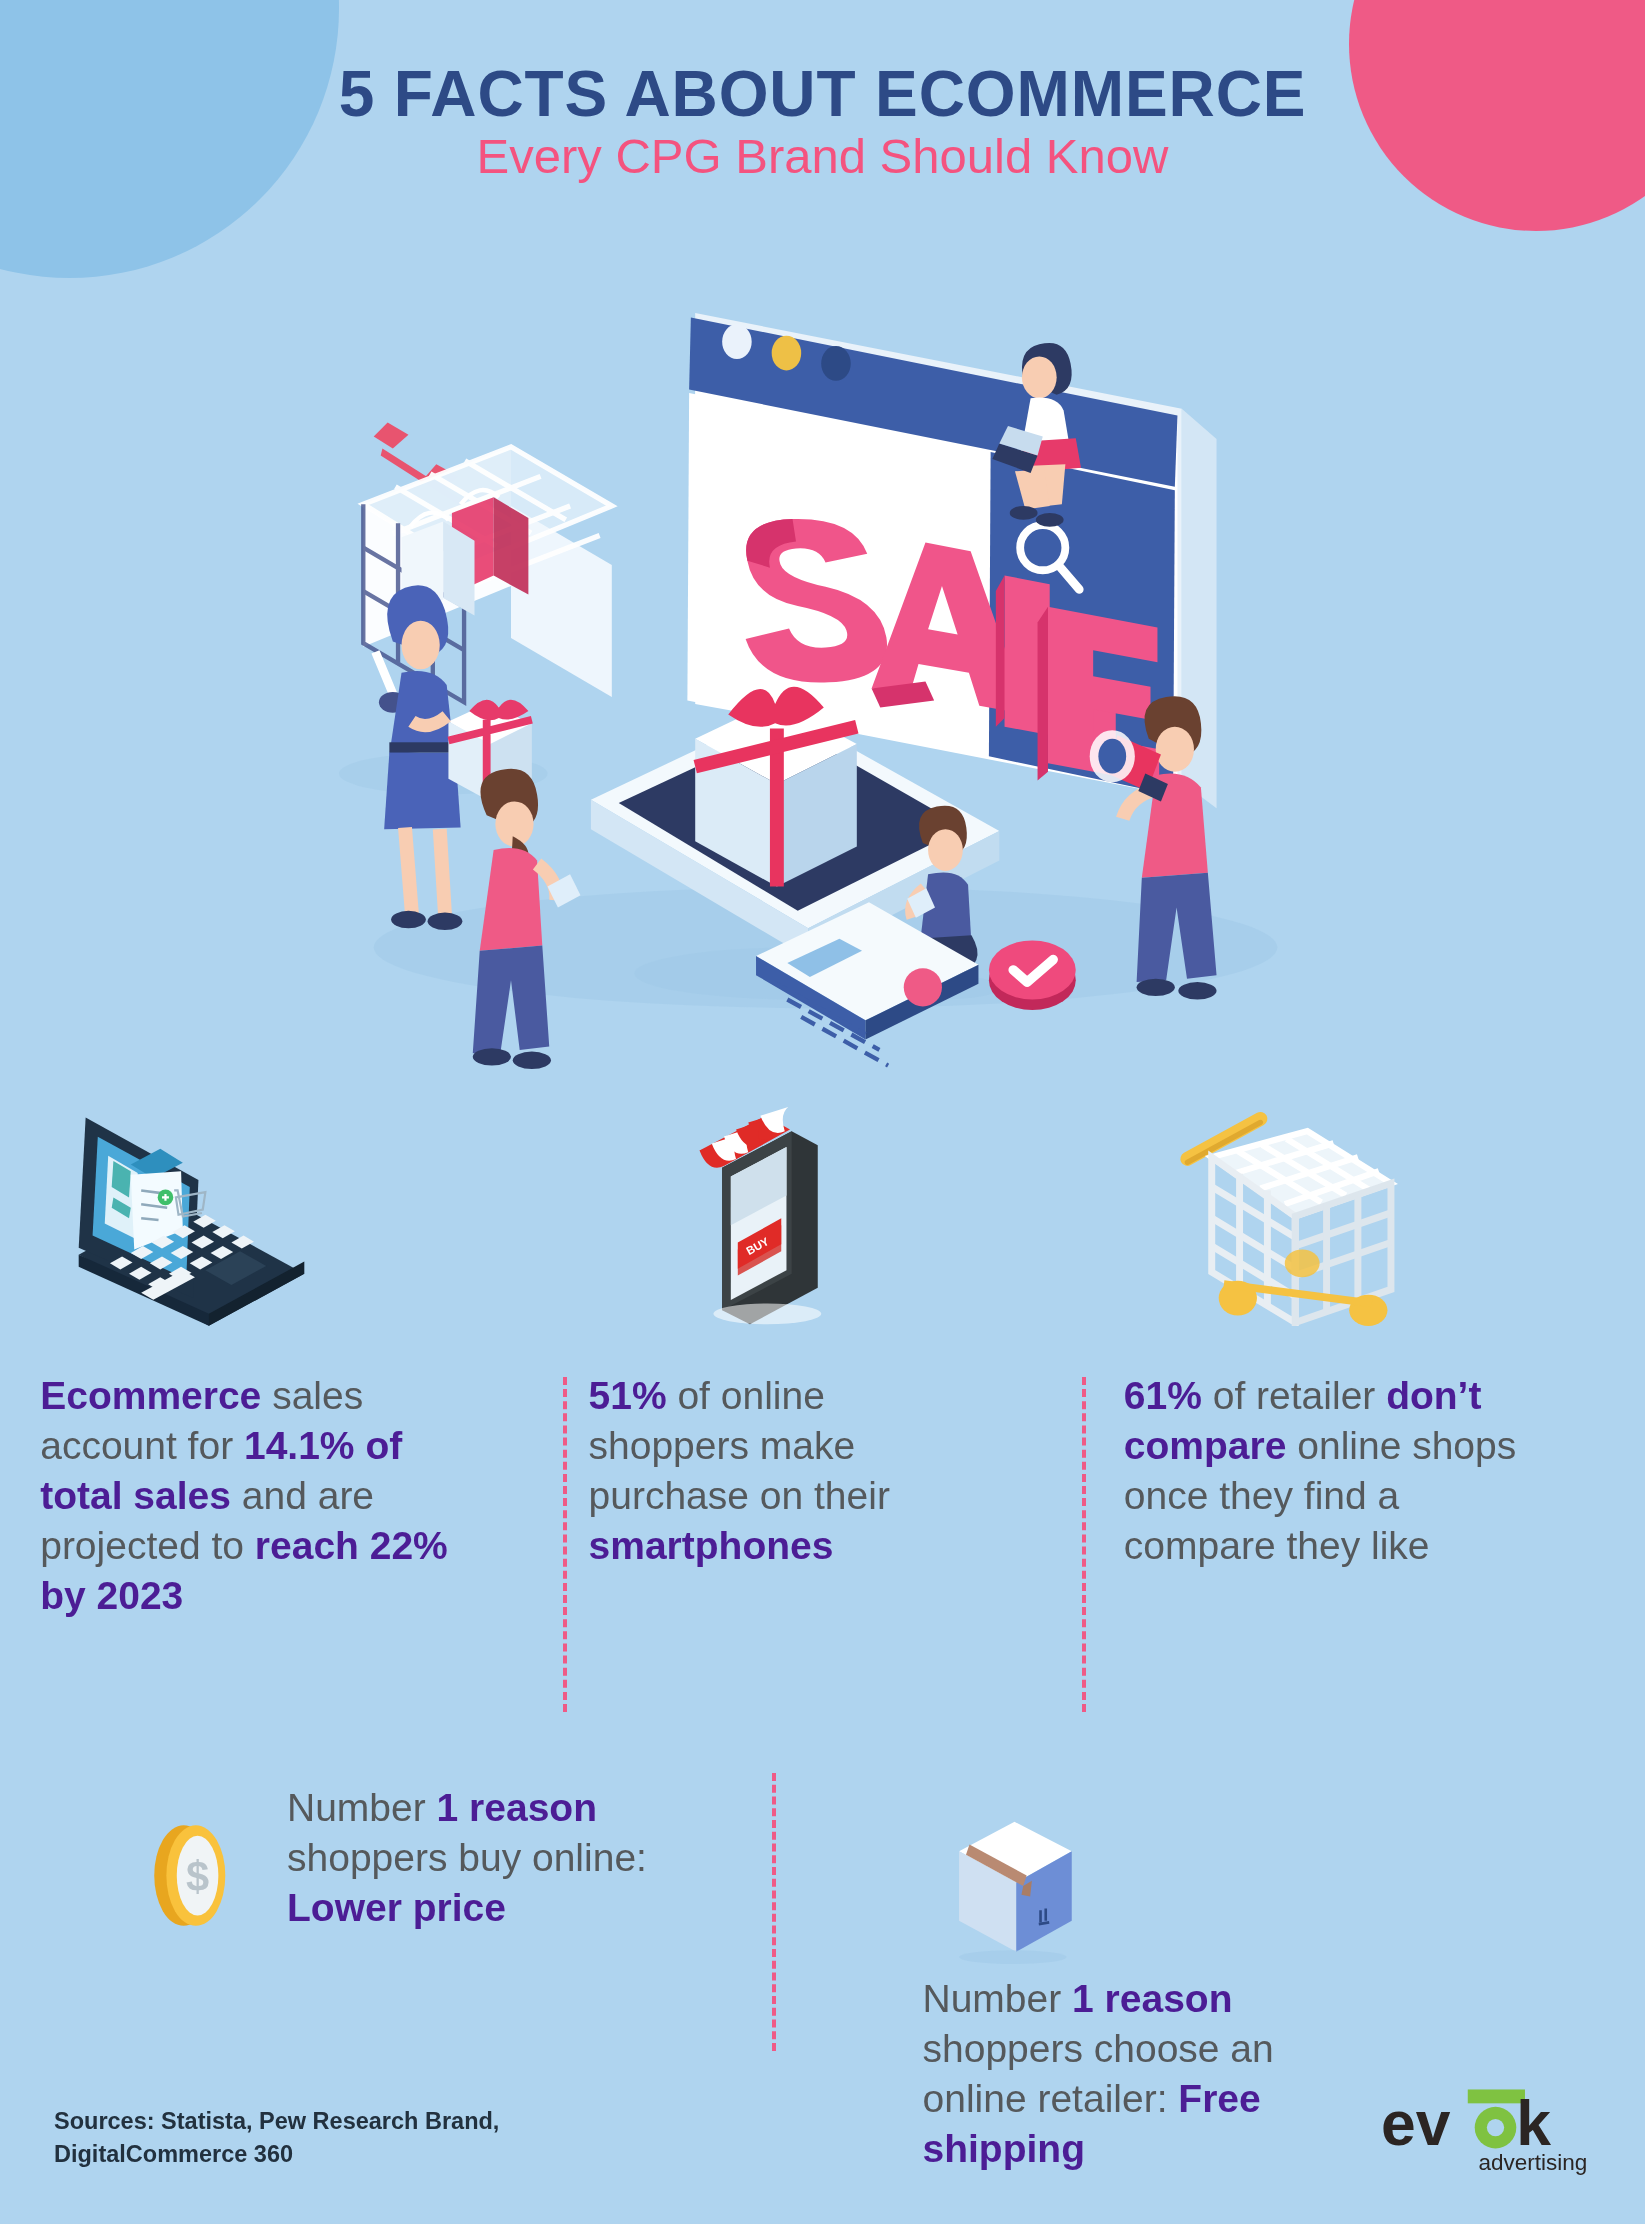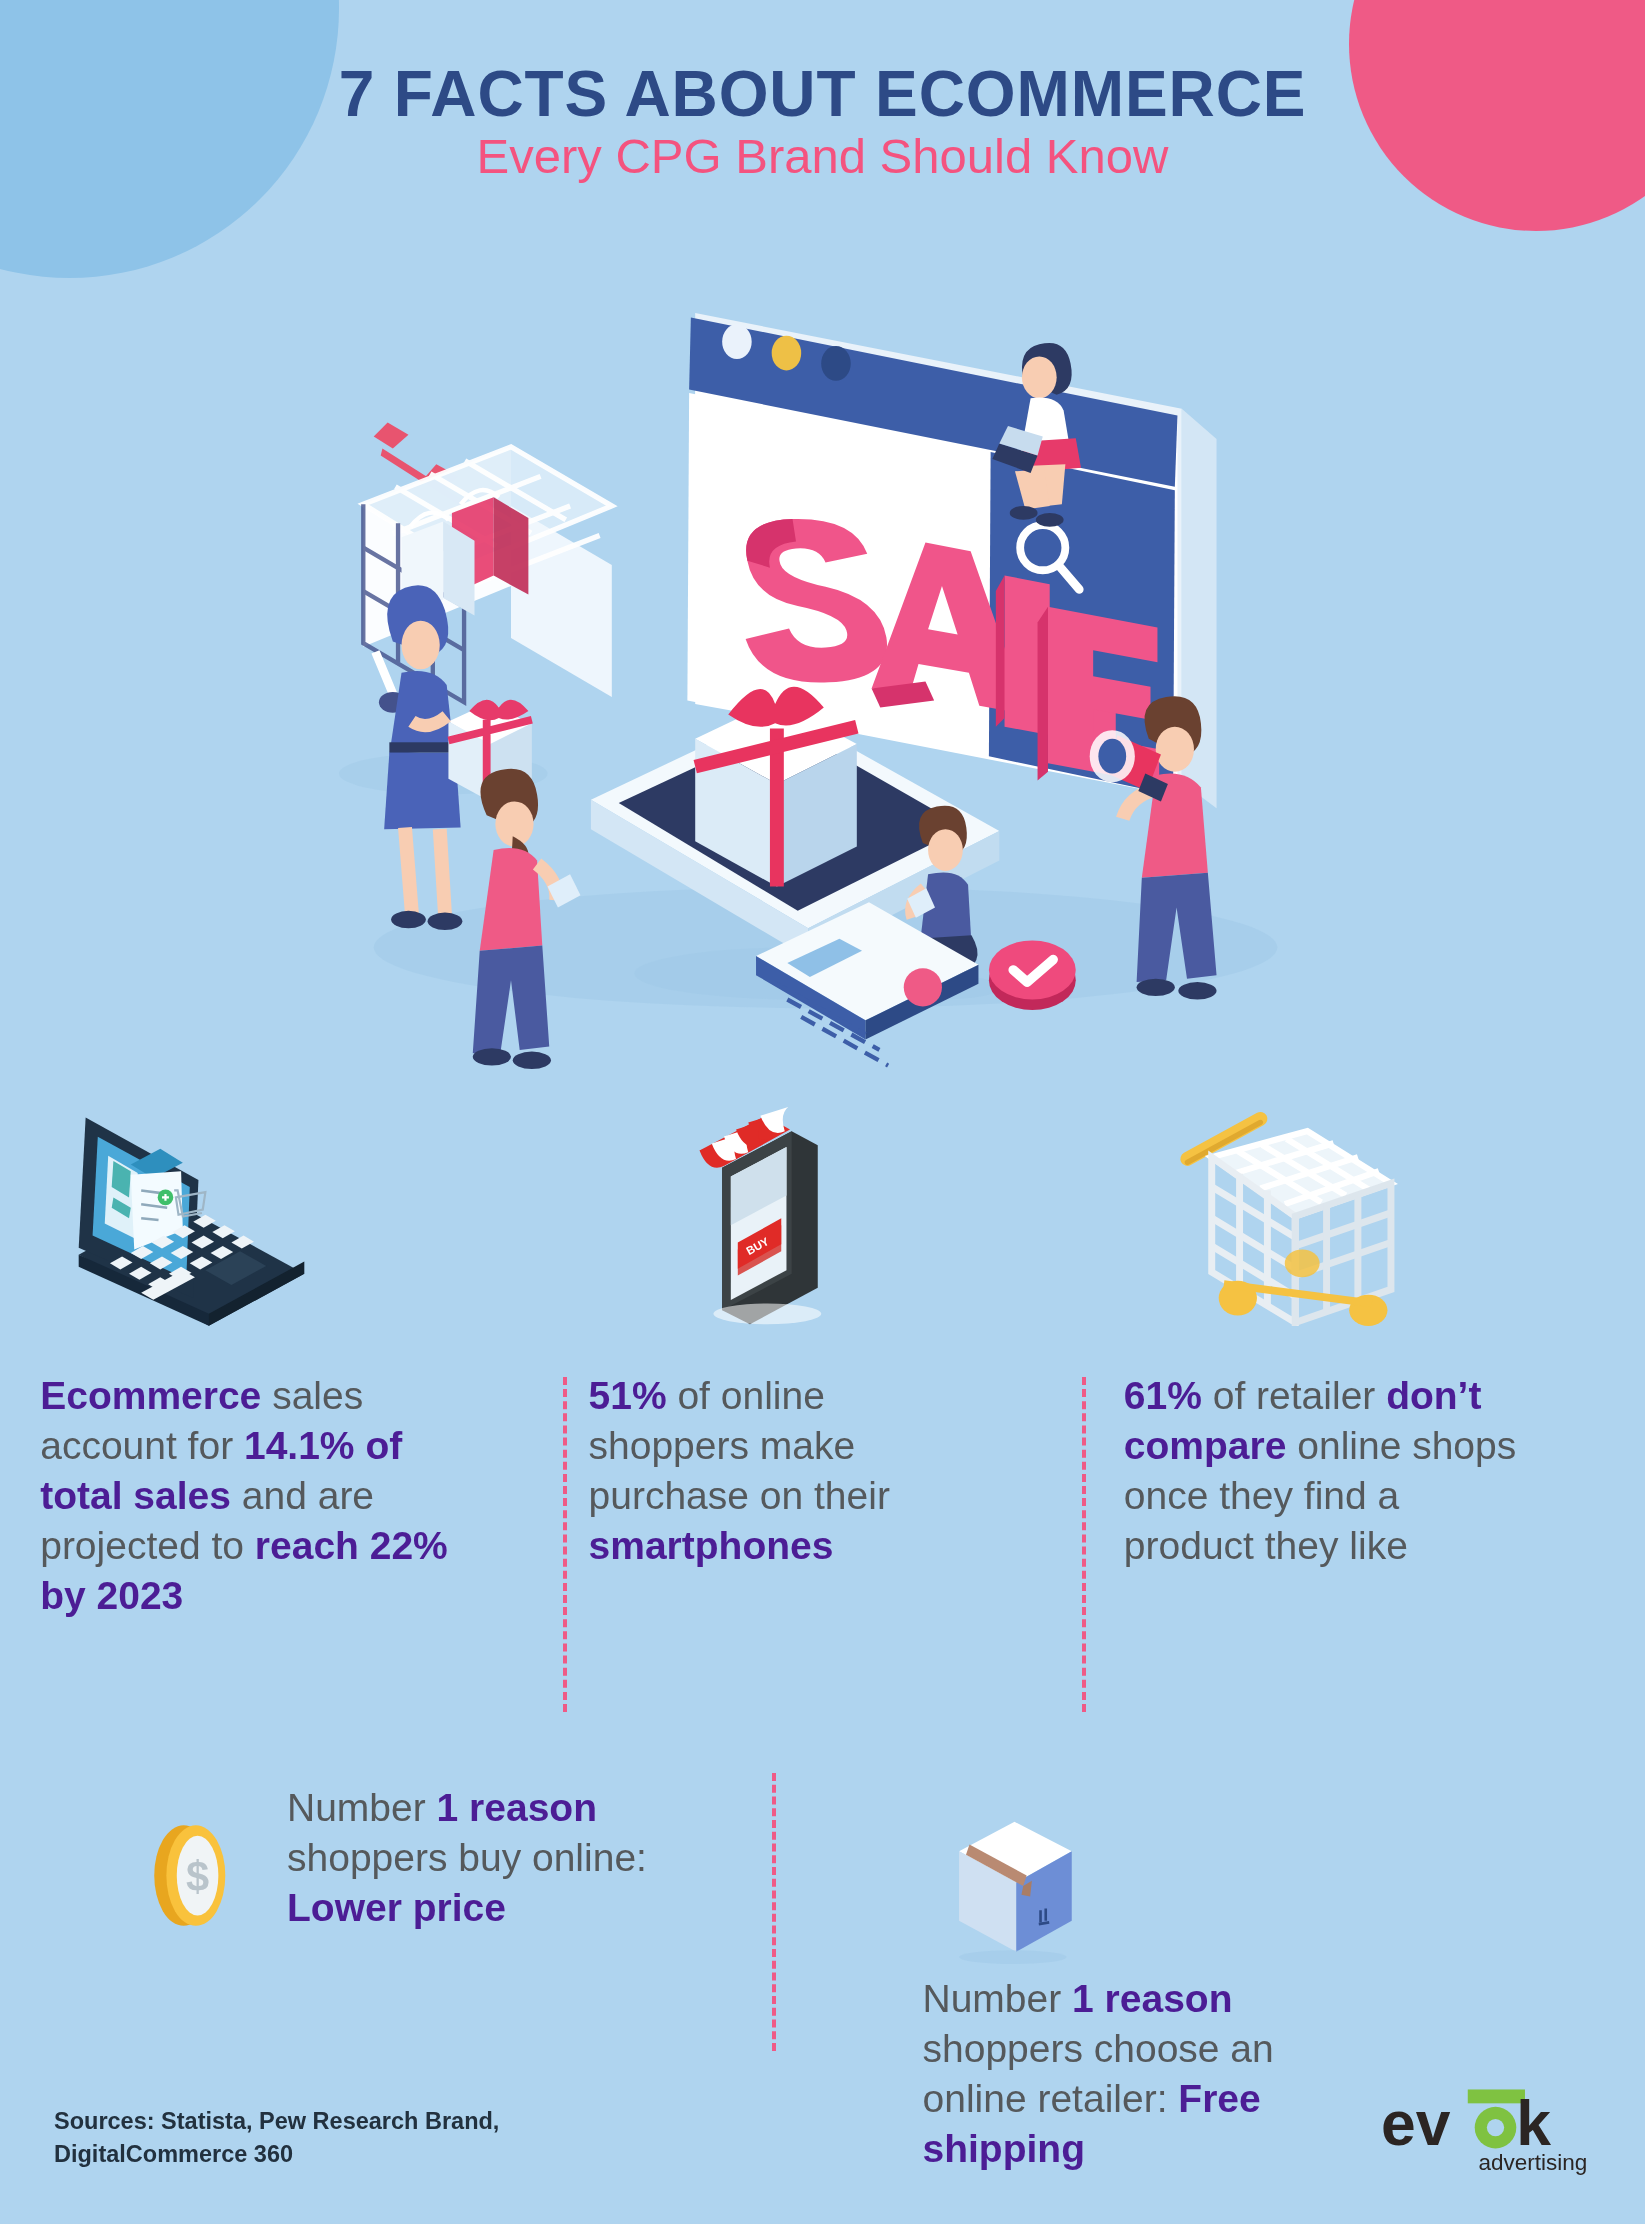--- a/index.html
+++ b/index.html
@@ -88,21 +88,21 @@
   }
   .logo svg{ display:block; }
 </style>
 </head>
 <body>
 
 <div class="corner-blob-tl"></div>
 <div class="corner-blob-tr"></div>
 
 <div class="header">
-  <div class="title">7 FACTS ABOUT ECOMMERCE</div>
+  <div class="title">5 FACTS ABOUT ECOMMERCE</div>
   <div class="subtitle">Every CPG Brand Should Know</div>
 </div>
 
 <div class="hero">
 <svg viewBox="0 0 1893 900" xmlns="http://www.w3.org/2000/svg">
   <defs>
     <linearGradient id="shadowG" x1="0" y1="0" x2="0" y2="1">
       <stop offset="0%" stop-color="#9cc6e6" stop-opacity=".55"></stop>
       <stop offset="100%" stop-color="#9cc6e6" stop-opacity="0"></stop>
     </linearGradient>
@@ -385,21 +385,21 @@
           <path d="M152 144 L262 106 L262 228 L152 266 Z"></path>
           <path d="M152 178 L262 140 M152 212 L262 174"></path>
           <path d="M188 130 L188 252 M224 118 L224 238"></path>
         </g>
         <ellipse cx="86" cy="238" rx="22" ry="20" fill="#f5c242"></ellipse>
         <ellipse cx="236" cy="252" rx="22" ry="18" fill="#f5c242"></ellipse>
         <ellipse cx="160" cy="198" rx="20" ry="16" fill="#f5c242" opacity=".85"></ellipse>
         <path d="M70 222 L240 244" stroke="#f5c242" stroke-width="9"></path>
       </svg>
     </div>
-    <div class="fact-text"><span class="hl">61%</span><span> of retailer </span><span class="hl">don’t compare</span><span> online shops once they find a product they like</span></div>
+    <div class="fact-text"><span class="hl">61%</span><span> of retailer </span><span class="hl">don’t compare</span><span> online shops once they find a compare they like</span></div>
   </div>
 
 </div>
 
 <div class="facts-bottom">
 
   <div class="bfact bfact1">
     <div class="bicon">
       <svg width="113" height="130" viewBox="0 0 130 150">
         <ellipse cx="56" cy="78" rx="34" ry="58" fill="#e8a61f"></ellipse>

